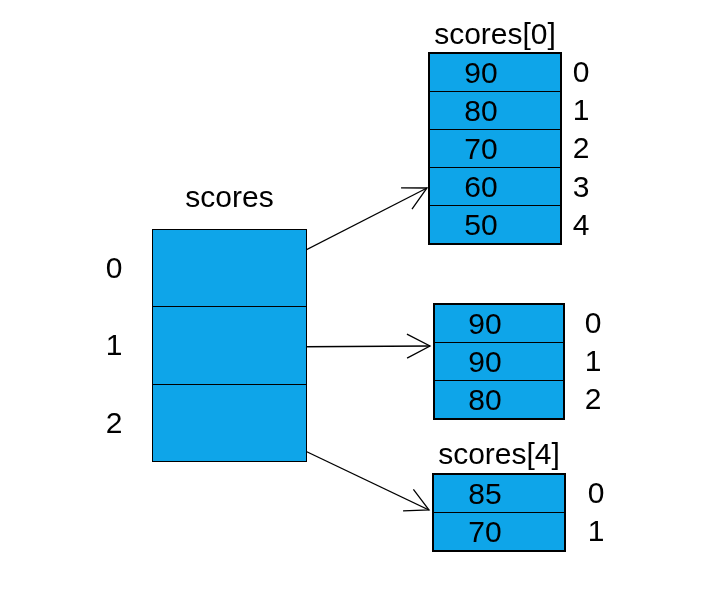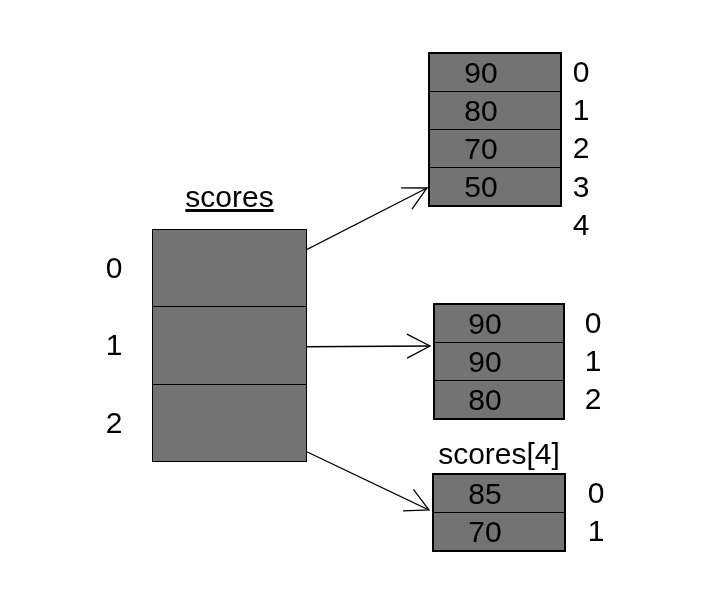--- a/index.html
+++ b/index.html
@@ -13,27 +13,27 @@
   }
   .abs { position: absolute; }
 
   
   .title {
     font-size: 30px;
     line-height: 32px;
     text-align: center;
     white-space: nowrap;
   }
-  #main-title { left: 152px; top: 181px; width: 155px; text-decoration: underline; }
+  #main-title { left: 152px; top: 181px; width: 155px; }
   #sub0-title { left: 428px; top: 18px;  width: 134px; }
   #sub1-title { left: 433px; top: 268px; width: 132px; }
   #sub2-title { left: 432px; top: 438px; width: 134px; }
 
   
-  .box { box-sizing: border-box; border: 2px solid #000; background: #737373; }
+  .box { box-sizing: border-box; border: 2px solid #000; background: #0ea5e9; }
   #main-box { left: 152px; top: 229px; width: 155px; border-width: 1.5px; }
   #sub0-box { left: 428px; top: 52px;  width: 134px; }
   #sub1-box { left: 433px; top: 303px; width: 132px; }
   #sub2-box { left: 432px; top: 473px; width: 134px; }
 
   
   .cell {
     height: 37px;
     border-bottom: 1px solid #000;
     display: flex; align-items: center; justify-content: center;
@@ -90,25 +90,27 @@
       <div class="main-cell"></div>
     </div>
 
   <div id="main-idx" class="abs">
 
   <div class="main-idx-cell">0</div>
       <div class="main-idx-cell">1</div>
       <div class="main-idx-cell">2</div>
     </div>
 
+  <div id="sub0-title" class="abs title">scores[0]</div>
   <div id="sub0-box" class="abs box">
 
   <div class="cell">90</div>
       <div class="cell">80</div>
       <div class="cell">70</div>
+      <div class="cell">60</div>
       <div class="cell">50</div>
     </div>
   <div id="sub0-idx" class="abs">
 
   <div class="idx-cell">0</div>
       <div class="idx-cell">1</div>
       <div class="idx-cell">2</div>
       <div class="idx-cell">3</div>
       <div class="idx-cell">4</div>
     </div>

